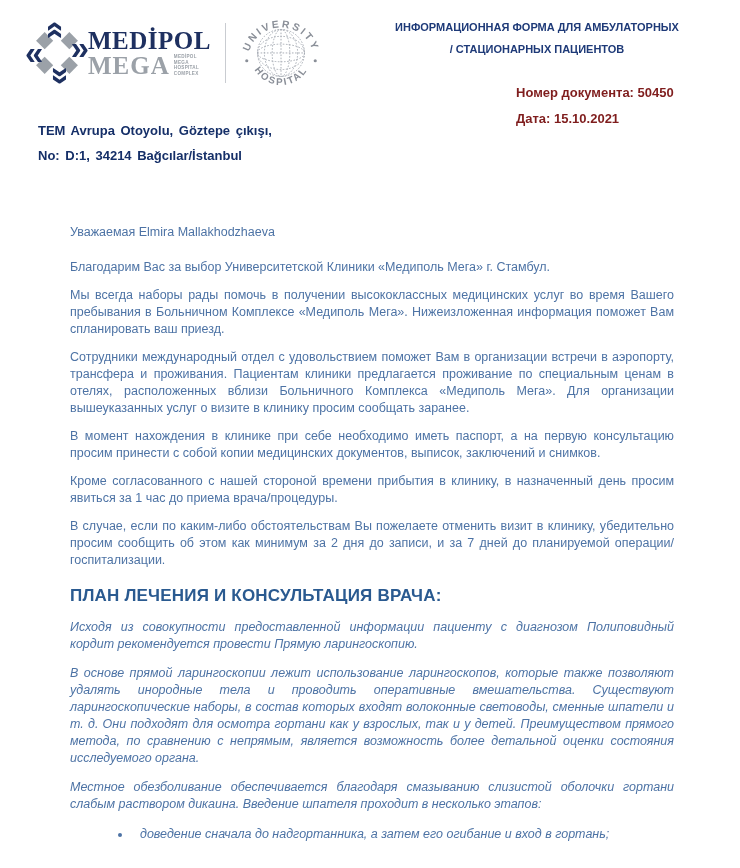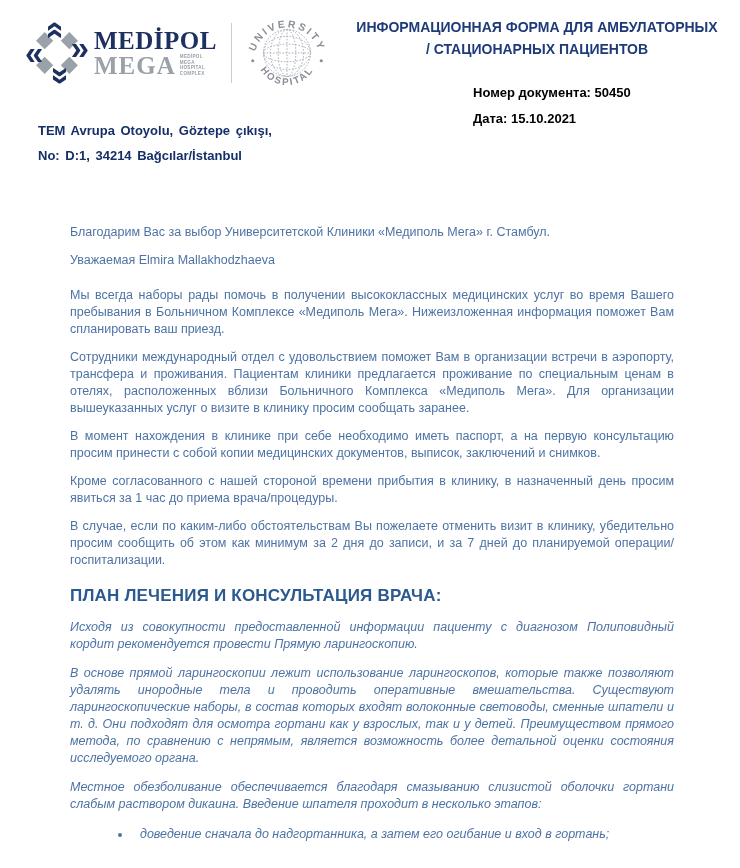--- a/index.html
+++ b/index.html
@@ -11,21 +11,21 @@
     margin: 0 auto;
     background: #ffffff;
     font-family: "Liberation Sans", sans-serif;
     overflow: hidden;
   }
   
   .header { display: flex; padding-top: 10px; }
   .header-left { width: 348px; padding-left: 26px; flex-shrink: 0; }
   .logos { display: flex; align-items: center; }
   .medipol-icon { width: 62px; height: 62px; flex-shrink: 0; }
-  .wordmark { margin-left: 6px; line-height: 1; }
+  .wordmark { line-height: 1; }
   .wordmark .brand-primary {
     font-size: 25px; font-weight: bold; letter-spacing: 0.5px;
     color: #1e3060; font-family: "Liberation Serif", serif;
   }
   .brand-row { display: flex; align-items: flex-end; }
   .wordmark .brand-secondary {
     font-size: 25px; font-weight: bold; letter-spacing: 1px;
     color: #9ba1a8; font-family: "Liberation Serif", serif;
   }
   .brand-sub { margin-left: 4px; padding-bottom: 2px; }
@@ -36,26 +36,26 @@
   .logo-divider { width: 1px; height: 60px; background: #c9ccd1; margin: 0 12px 0 14px; }
   .uni-logo { width: 86px; height: 90px; margin-top: -4px; }
   .address { margin-top: 22px; margin-left: 12px; }
   .address div {
     color: #152f68; font-weight: bold; font-size: 13px; line-height: 25px;
     word-spacing: 2px;
   }
   .header-right { flex: 1; padding-top: 8px; padding-right: 14px; }
   .doc-title { text-align: center; }
   .doc-title div {
-    color: #1e3a78; font-weight: bold; font-size: 14px; line-height: 18px;
+    color: #1e3a78; font-weight: bold; font-size: 11px; line-height: 18px;
   }
   .doc-title .title-line-2 { margin-top: 4px; }
   .doc-meta { margin-top: 22px; padding-left: 125px; }
   .doc-meta div {
-    color: #000000; font-weight: bold; font-size: 13px; line-height: 26px;
+    color: #7f1d1d; font-weight: bold; font-size: 13px; line-height: 26px; margin-left: 43px;
   }
   
   .letter-body { padding: 0 66px 0 70px; margin-top: 56px; }
   .para {
     color: #4d73a5; font-size: 12.5px; line-height: 17px;
     text-align: justify; margin-bottom: 11px;
   }
   .salutation { text-align: left; margin-bottom: 18px; }
   .section-heading {
     color: #2a5a90; font-weight: bold; font-size: 17px;
@@ -151,23 +151,23 @@
         <div class="title-line-2">/ СТАЦИОНАРНЫХ ПАЦИЕНТОВ</div>
       </div>
       <div class="doc-meta">
         <div>Номер документа: 50450</div>
         <div>Дата: 15.10.2021</div>
       </div>
     </div>
   </div>
 
   <div class="letter-body">
+    <div class="para salutation">Уважаемая Elmira Mallakhodzhaeva</div>
+
     <div class="para">Благодарим Вас за выбор Университетской Клиники «Медиполь Мега» г. Стамбул.</div>
-
-    <div class="para salutation">Уважаемая Elmira Mallakhodzhaeva</div>
     <div class="para">Мы всегда наборы рады помочь в получении высококлассных медицинских услуг во время Вашего пребывания в Больничном Комплексе «Медиполь Мега». Нижеизложенная информация поможет Вам спланировать ваш приезд.</div>
     <div class="para">Сотрудники международный отдел с удовольствием поможет Вам в организации встречи в аэропорту, трансфера и проживания. Пациентам клиники предлагается проживание по специальным ценам в отелях, расположенных вблизи Больничного Комплекса «Медиполь Мега». Для организации вышеуказанных услуг о визите в клинику просим сообщать заранее.</div>
     <div class="para">В момент нахождения в клинике при себе необходимо иметь паспорт, а на первую консультацию просим принести с собой копии медицинских документов, выписок, заключений и снимков.</div>
     <div class="para">Кроме согласованного с нашей стороной времени прибытия в клинику, в назначенный день просим явиться за 1 час до приема врача/процедуры.</div>
     <div class="para">В случае, если по каким-либо обстоятельствам Вы пожелаете отменить визит в клинику, убедительно просим сообщить об этом как минимум за 2 дня до записи, и за 7 дней до планируемой операции/госпитализации.</div>
 
     <div class="section-heading">ПЛАН ЛЕЧЕНИЯ И КОНСУЛЬТАЦИЯ ВРАЧА:</div>
 
     <div class="para ital">Исходя из совокупности предоставленной информации пациенту с диагнозом Полиповидный кордит рекомендуется провести Прямую ларингоскопию.</div>
     <div class="para ital">В основе прямой ларингоскопии лежит использование ларингоскопов, которые также позволяют удалять инородные тела и проводить оперативные вмешательства. Существуют ларингоскопические наборы, в состав которых входят волоконные световоды, сменные шпатели и т. д. Они подходят для осмотра гортани как у взрослых, так и у детей. Преимуществом прямого метода, по сравнению с непрямым, является возможность более детальной оценки состояния исследуемого органа.</div>

